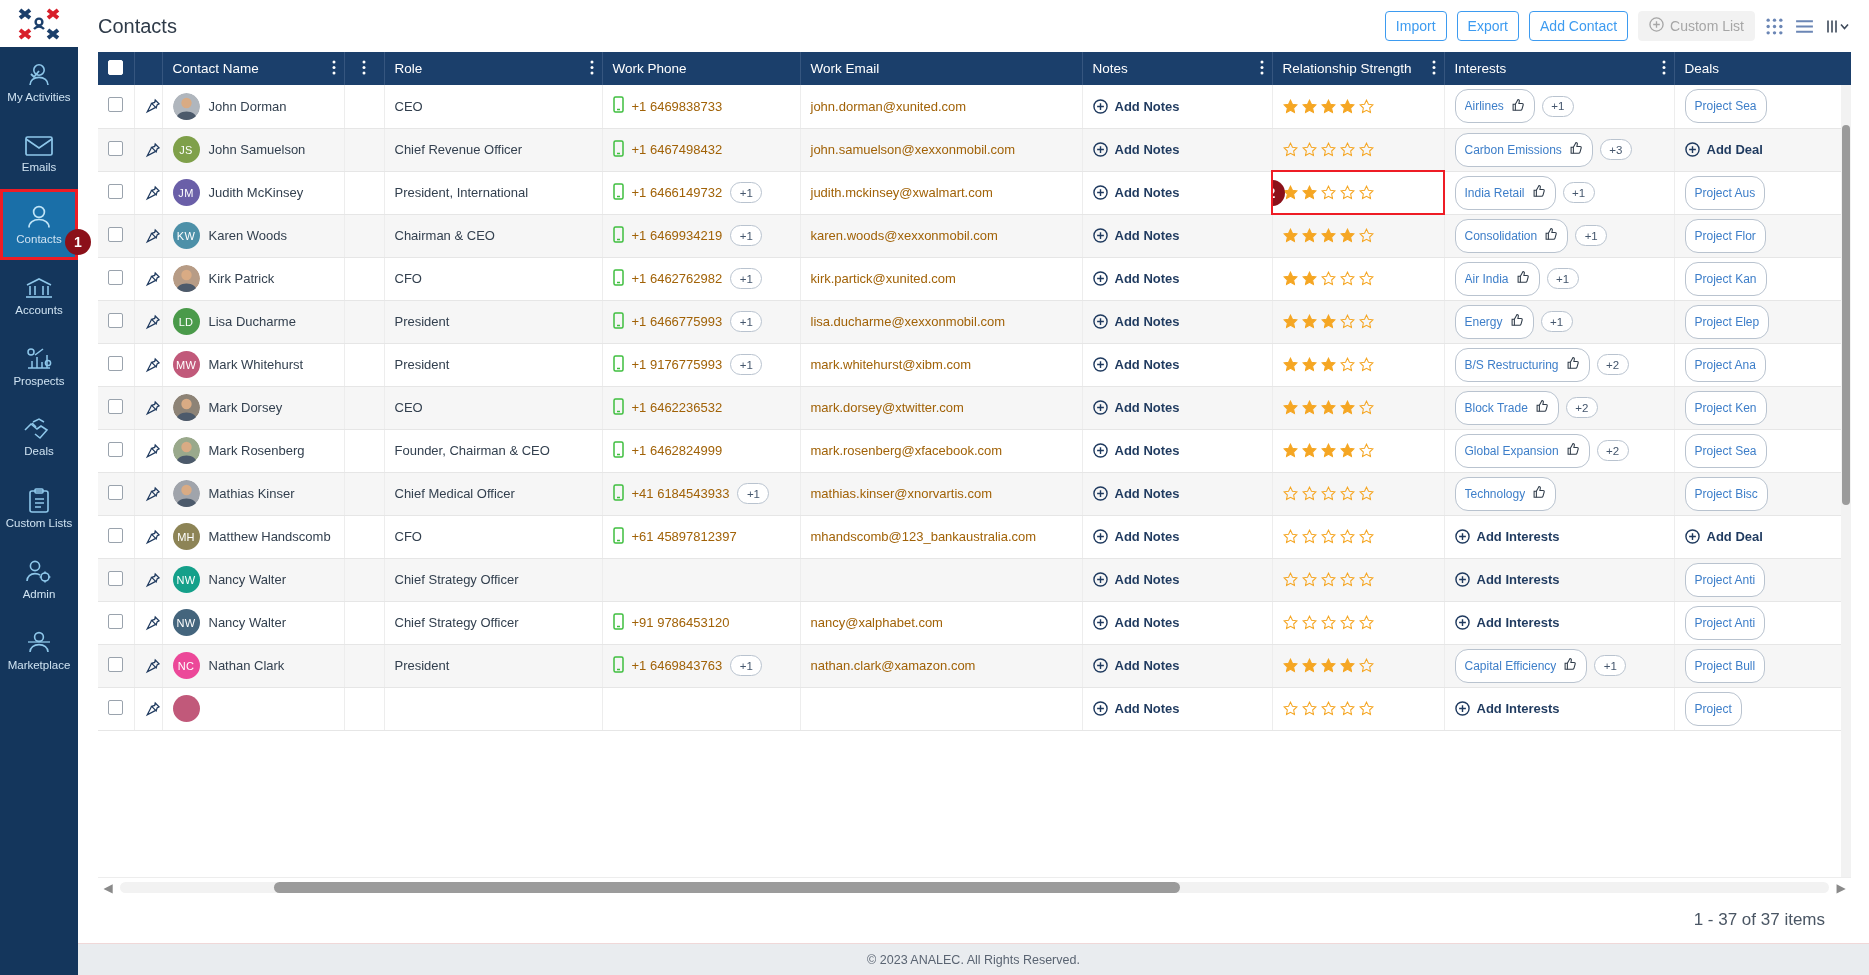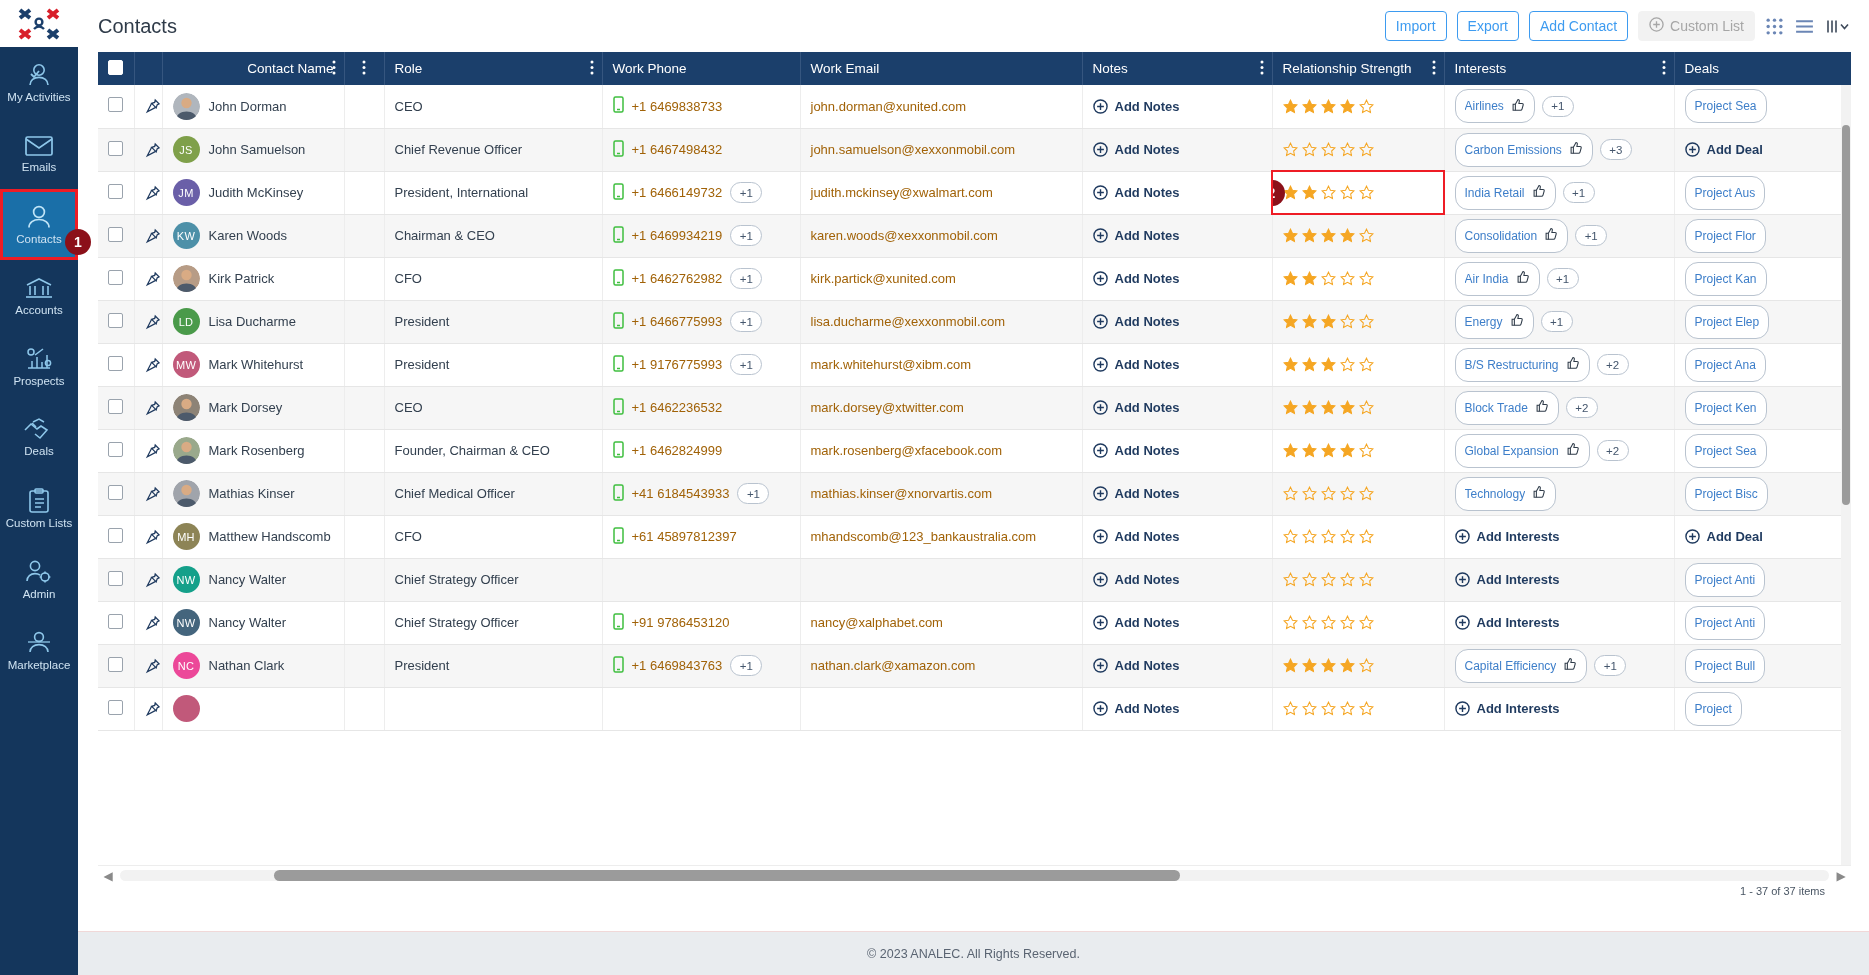--- a/index.html
+++ b/index.html
@@ -89,21 +89,21 @@
   }
   tbody tr:nth-child(even) td { background:#f6f6f6; }
   tbody tr:nth-child(odd) td { background:#ffffff; }
   .chk {
     width:15px; height:15px; border:1.5px solid #9aa3ad; background:#fff;
     display:inline-block; border-radius:2px; cursor:pointer;
   }
   th .chk { border-color:#fff; }
   .col-chk { width:36px; text-align:center; }
   .col-pin { width:28px; }
-  .col-name { width:182px;text-align:right; }
+  .col-name { width:182px; }
   .col-star2 { width:40px; }
   .col-role { width:218px; }
   .col-phone { width:198px; }
   .col-email { width:282px; }
   .col-notes { width:190px; }
   .col-rel { width:172px; }
   .col-int { width:230px; }
   .col-deal { width:200px; }
 
   .namecell { display:flex; align-items:center; gap:9px; }
@@ -143,23 +143,23 @@
 
   
   .hscroll {
     height:20px; display:flex; align-items:center; background:#fff;
     border-top:1px solid #ededed; padding:0 2px; gap:4px;
   }
   .hs-arrow { width:16px; text-align:center; color:#8a8a8a; font-size:12px; cursor:pointer; }
   .hs-track { flex:1; height:11px; background:#f2f2f2; position:relative; border-radius:6px; }
   .hs-thumb { position:absolute; left:9%; width:53%; top:0; height:11px; background:#9b9b9b; border-radius:6px; cursor:pointer; }
 
-  .pager { height:46px; display:flex; justify-content:flex-end; padding-right:26px; font-size:11px; color:#4a5664; }
+  .pager { height:46px; display:flex; align-items:center; justify-content:flex-end; padding-right:26px; font-size:17px; color:#4a5664; }
   .footer {
-    height:44px; background:#e9ecef; border-top:1px solid #f0d8d8;
+    height:32px; background:#e9ecef; border-top:1px solid #f0d8d8;
     display:flex; align-items:center; justify-content:center;
     font-size:12.5px; color:#5a6472;
   }
 </style>
 </head>
 <body>
 
 <div class="app">
 
   <div class="sidebar">

